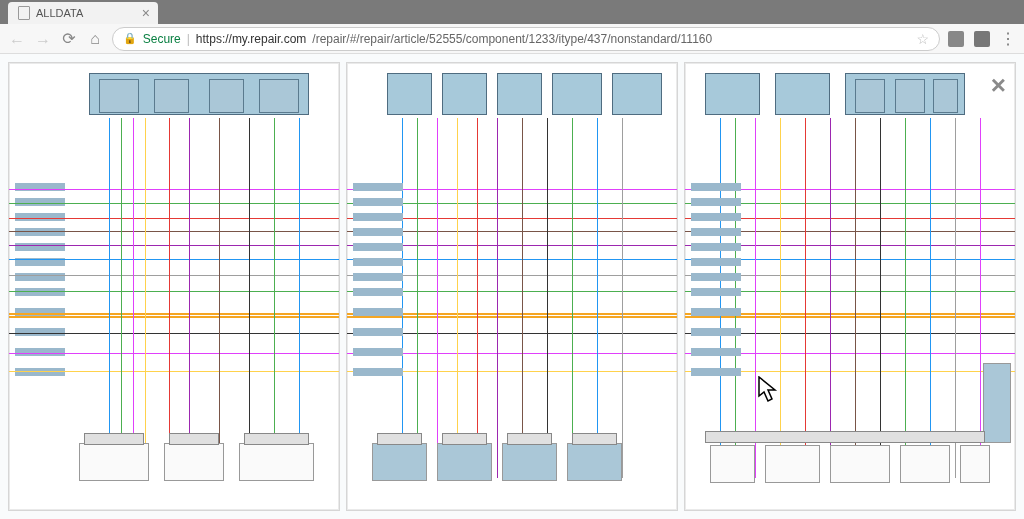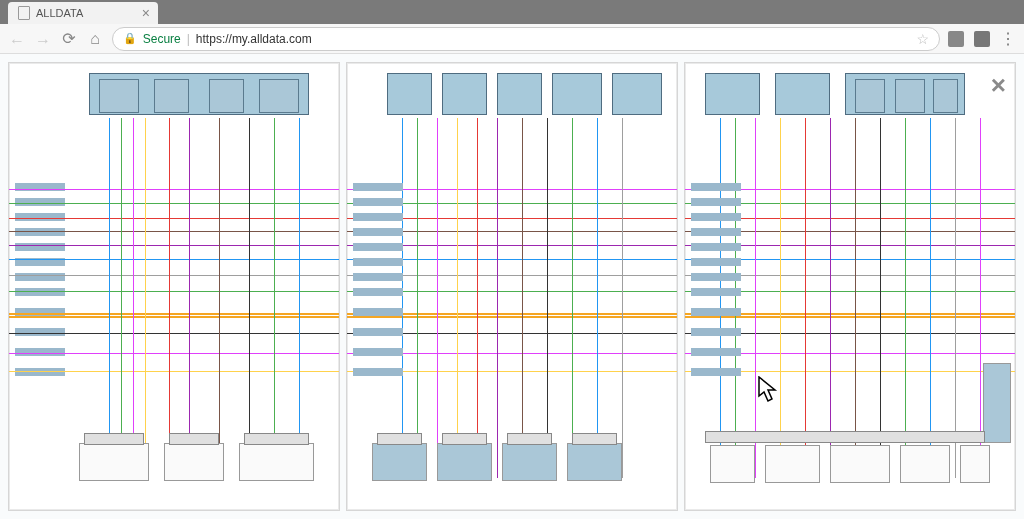--- a/index.html
+++ b/index.html
@@ -193,21 +193,22 @@
 
 <div class="toolbar">
   <span class="nav-btn disabled">←</span>
   <span class="nav-btn disabled">→</span>
   <span class="nav-btn">⟳</span>
   <span class="nav-btn">⌂</span>
   <div class="address-bar">
     <span class="lock-icon">🔒</span>
     <span class="secure-text">Secure</span>
     <span class="url-sep">|</span>
-    <span class="url-host">https://my.alldata.com</span>
+    <span class="url-host">https://my.repair.com</span>
+      <span class="url-path">/repair/#/repair/article/52555/component/1233/itype/437/nonstandard/11160</span>
     <span style="flex:1"></span>
     <span class="star-icon">☆</span>
   </div>
   <div class="toolbar-right">
     <div class="ext-icon"></div>
     <div class="ext-icon sq"></div>
     <span class="menu-icon">⋮</span>
   </div>
 </div>
 

